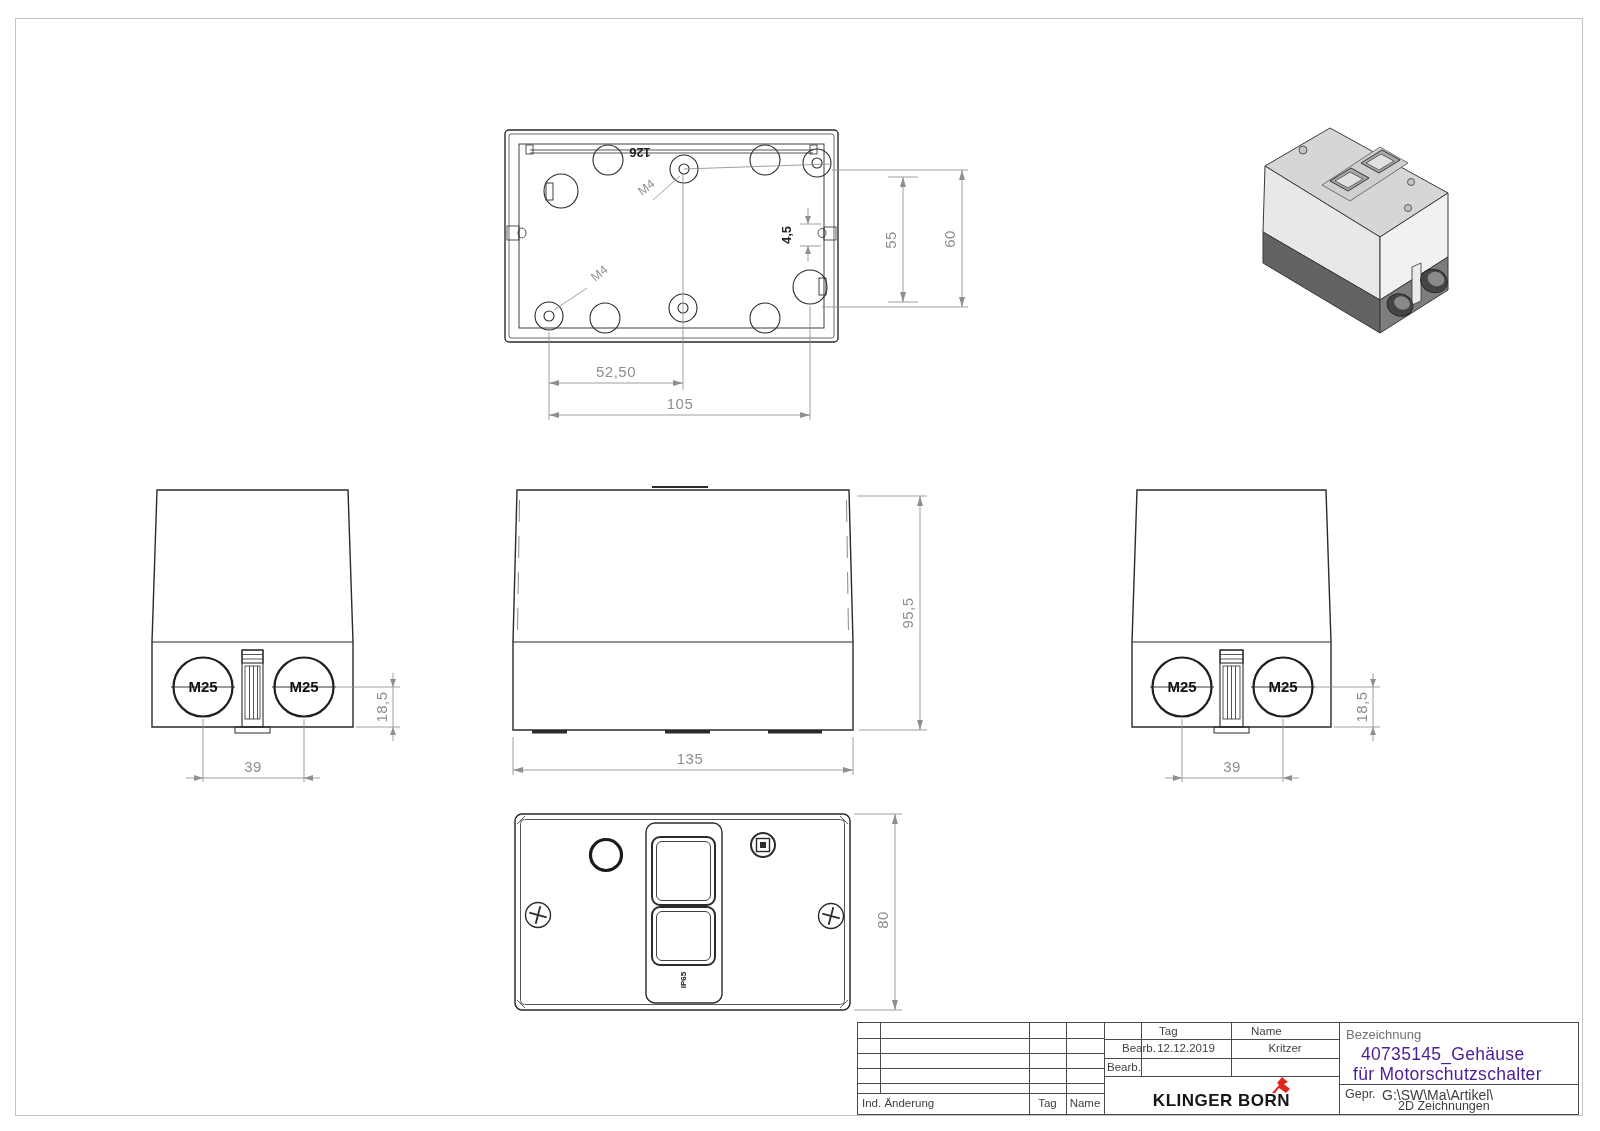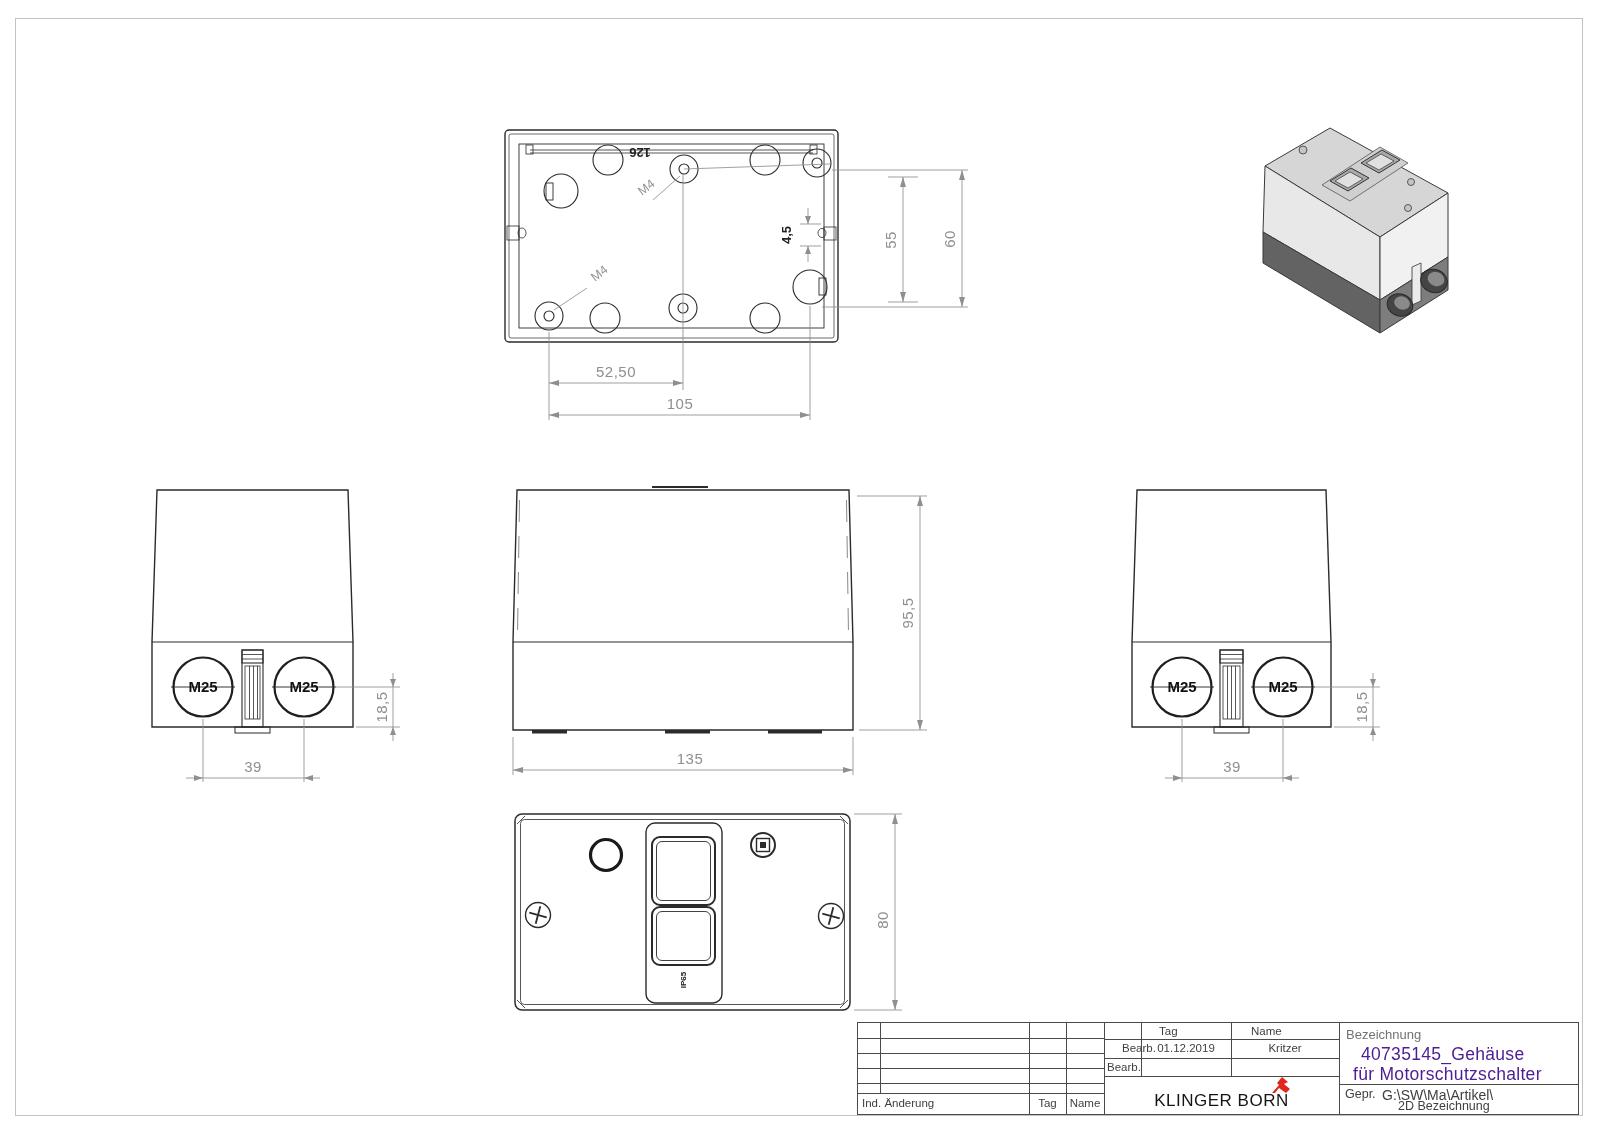--- a/index.html
+++ b/index.html
@@ -16,21 +16,21 @@
   .m25txt{fill:#111;font-size:15px;font-weight:bold;font-family:"Liberation Sans",sans-serif;}
   .iptxt{fill:#222;font-size:8px;font-weight:bold;font-family:"Liberation Sans",sans-serif;}
   
   .tblock{position:absolute;left:857px;top:1022px;width:720px;height:91px;
           border:1px solid #4a4a4a;color:#3f3f3f;font-size:11.5px;}
   .tblock .v{position:absolute;width:1px;background:#4a4a4a;top:0;}
   .tblock .h{position:absolute;height:1px;background:#4a4a4a;}
   .tblock span{position:absolute;white-space:nowrap;}
   .cell-c{text-align:center;}
   .bigtitle{font-size:17.5px;color:#4c1d95;letter-spacing:.3px;}
-  .logo-text{font-size:17px;font-weight:normal;color:#151515;letter-spacing:.5px;}
+  .logo-text{font-size:17px;font-weight:bold;color:#151515;letter-spacing:.5px;}
 </style>
 </head>
 <body>
 
 <div class="sheet">
   <div class="frame"></div>
 
   <svg class="view" style="left:490px;top:120px" width="480" height="310" viewBox="0 0 480 310">
     <g stroke="#2b2b2b" fill="none">
       <rect x="15" y="10" width="333" height="212" rx="4" stroke-width="1.4"></rect>
@@ -323,29 +323,29 @@
     <div class="h" style="top:53px;left:246px;width:235px"></div>
     <div class="h" style="top:61px;left:481px;width:239px"></div>
 
     <span style="left:4px;top:74px">Ind. Änderung</span>
     <span class="cell-c" style="left:171px;top:74px;width:37px">Tag</span>
     <span class="cell-c" style="left:208px;top:74px;width:38px">Name</span>
 
     <span style="left:301px;top:2px">Tag</span>
     <span style="left:393px;top:2px">Name</span>
     <span style="left:264px;top:19px">Bearb.</span>
-    <span class="cell-c" style="left:283px;top:19px;width:90px">01.12.2019</span>
+    <span class="cell-c" style="left:283px;top:19px;width:90px">12.12.2019</span>
     <span class="cell-c" style="left:373px;top:19px;width:108px">Kritzer</span>
     <span style="left:249px;top:38px">Bearb.</span>
 
     <svg style="position:absolute;left:413px;top:54px" width="20" height="17" viewBox="0 0 20 17">
       <polygon points="1,16 8,8 6,6 11,0 17,5 13,7 19,12 15,16 8,11 4,16" fill="#e2261d"></polygon>
     </svg>
     <span class="logo-text" style="left:246px;top:68px;width:235px;text-align:center">KLINGER BORN</span>
 
     <span style="left:488px;top:4px;font-size:13px;color:#737373">Bezeichnung</span>
     <span class="bigtitle" style="left:503px;top:21px">40735145_Gehäuse</span>
     <span class="bigtitle" style="left:495px;top:41px">für Motorschutzschalter</span>
     <span style="left:487px;top:64px;font-size:12.5px">Gepr.</span>
     <span style="left:524px;top:64px;font-size:14px">G:\SW\Ma\Artikel\</span>
-    <span style="left:540px;top:76px;font-size:12.5px">2D Bezeichnung</span>
+    <span style="left:540px;top:76px;font-size:12.5px">2D Zeichnungen</span>
   </div>
 </div>
 
 </body></html>

